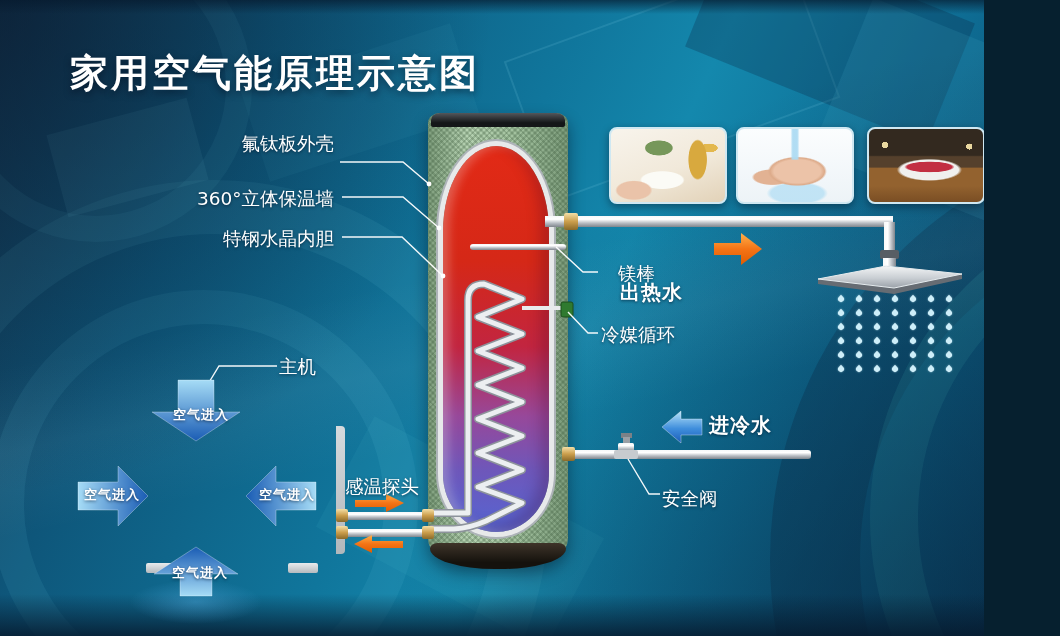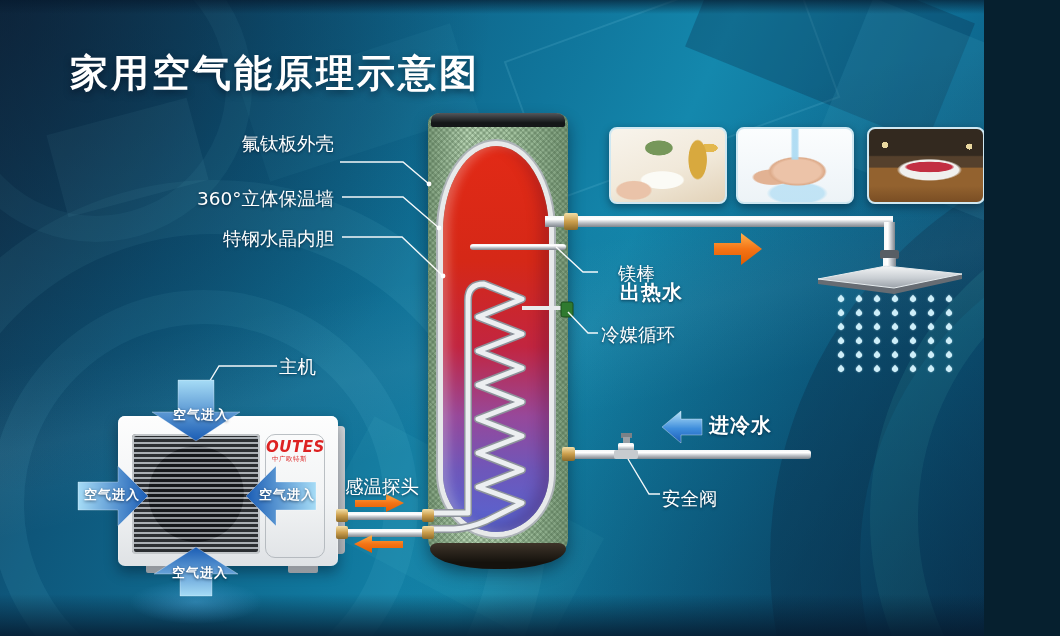--- a/index.html
+++ b/index.html
@@ -106,26 +106,20 @@
   <div class="bg bg-top"></div>
   <div class="bg bg-bottom"></div>
 
   <div id="title" class="abs">家用空气能原理示意图</div>
 
   <div class="photo" id="photo1"></div>
   <div class="photo" id="photo2"></div>
   <div class="photo" id="photo3"></div>
 
   <div id="unit-side" class="abs"></div>
-  <div id="unit" class="abs">
-    <div id="grille"></div>
-    <div id="unit-panel"></div>
-    <div id="unit-brand">OUTES</div>
-    <div id="unit-brand-cn">中广欧特斯</div>
-  </div>
   <div class="foot" style="left:146px;top:563px;"></div>
   <div class="foot" style="left:288px;top:563px;"></div>
 
   <div id="tank-shell" class="abs"></div>
   <div id="tank-base" class="abs"></div>
   <div id="tank-inner" class="abs"></div>
   <div id="tank-cap" class="abs"></div>
 
   <svg id="diagram" class="abs" width="1060" height="636" viewBox="0 0 1060 636">
     <defs>

